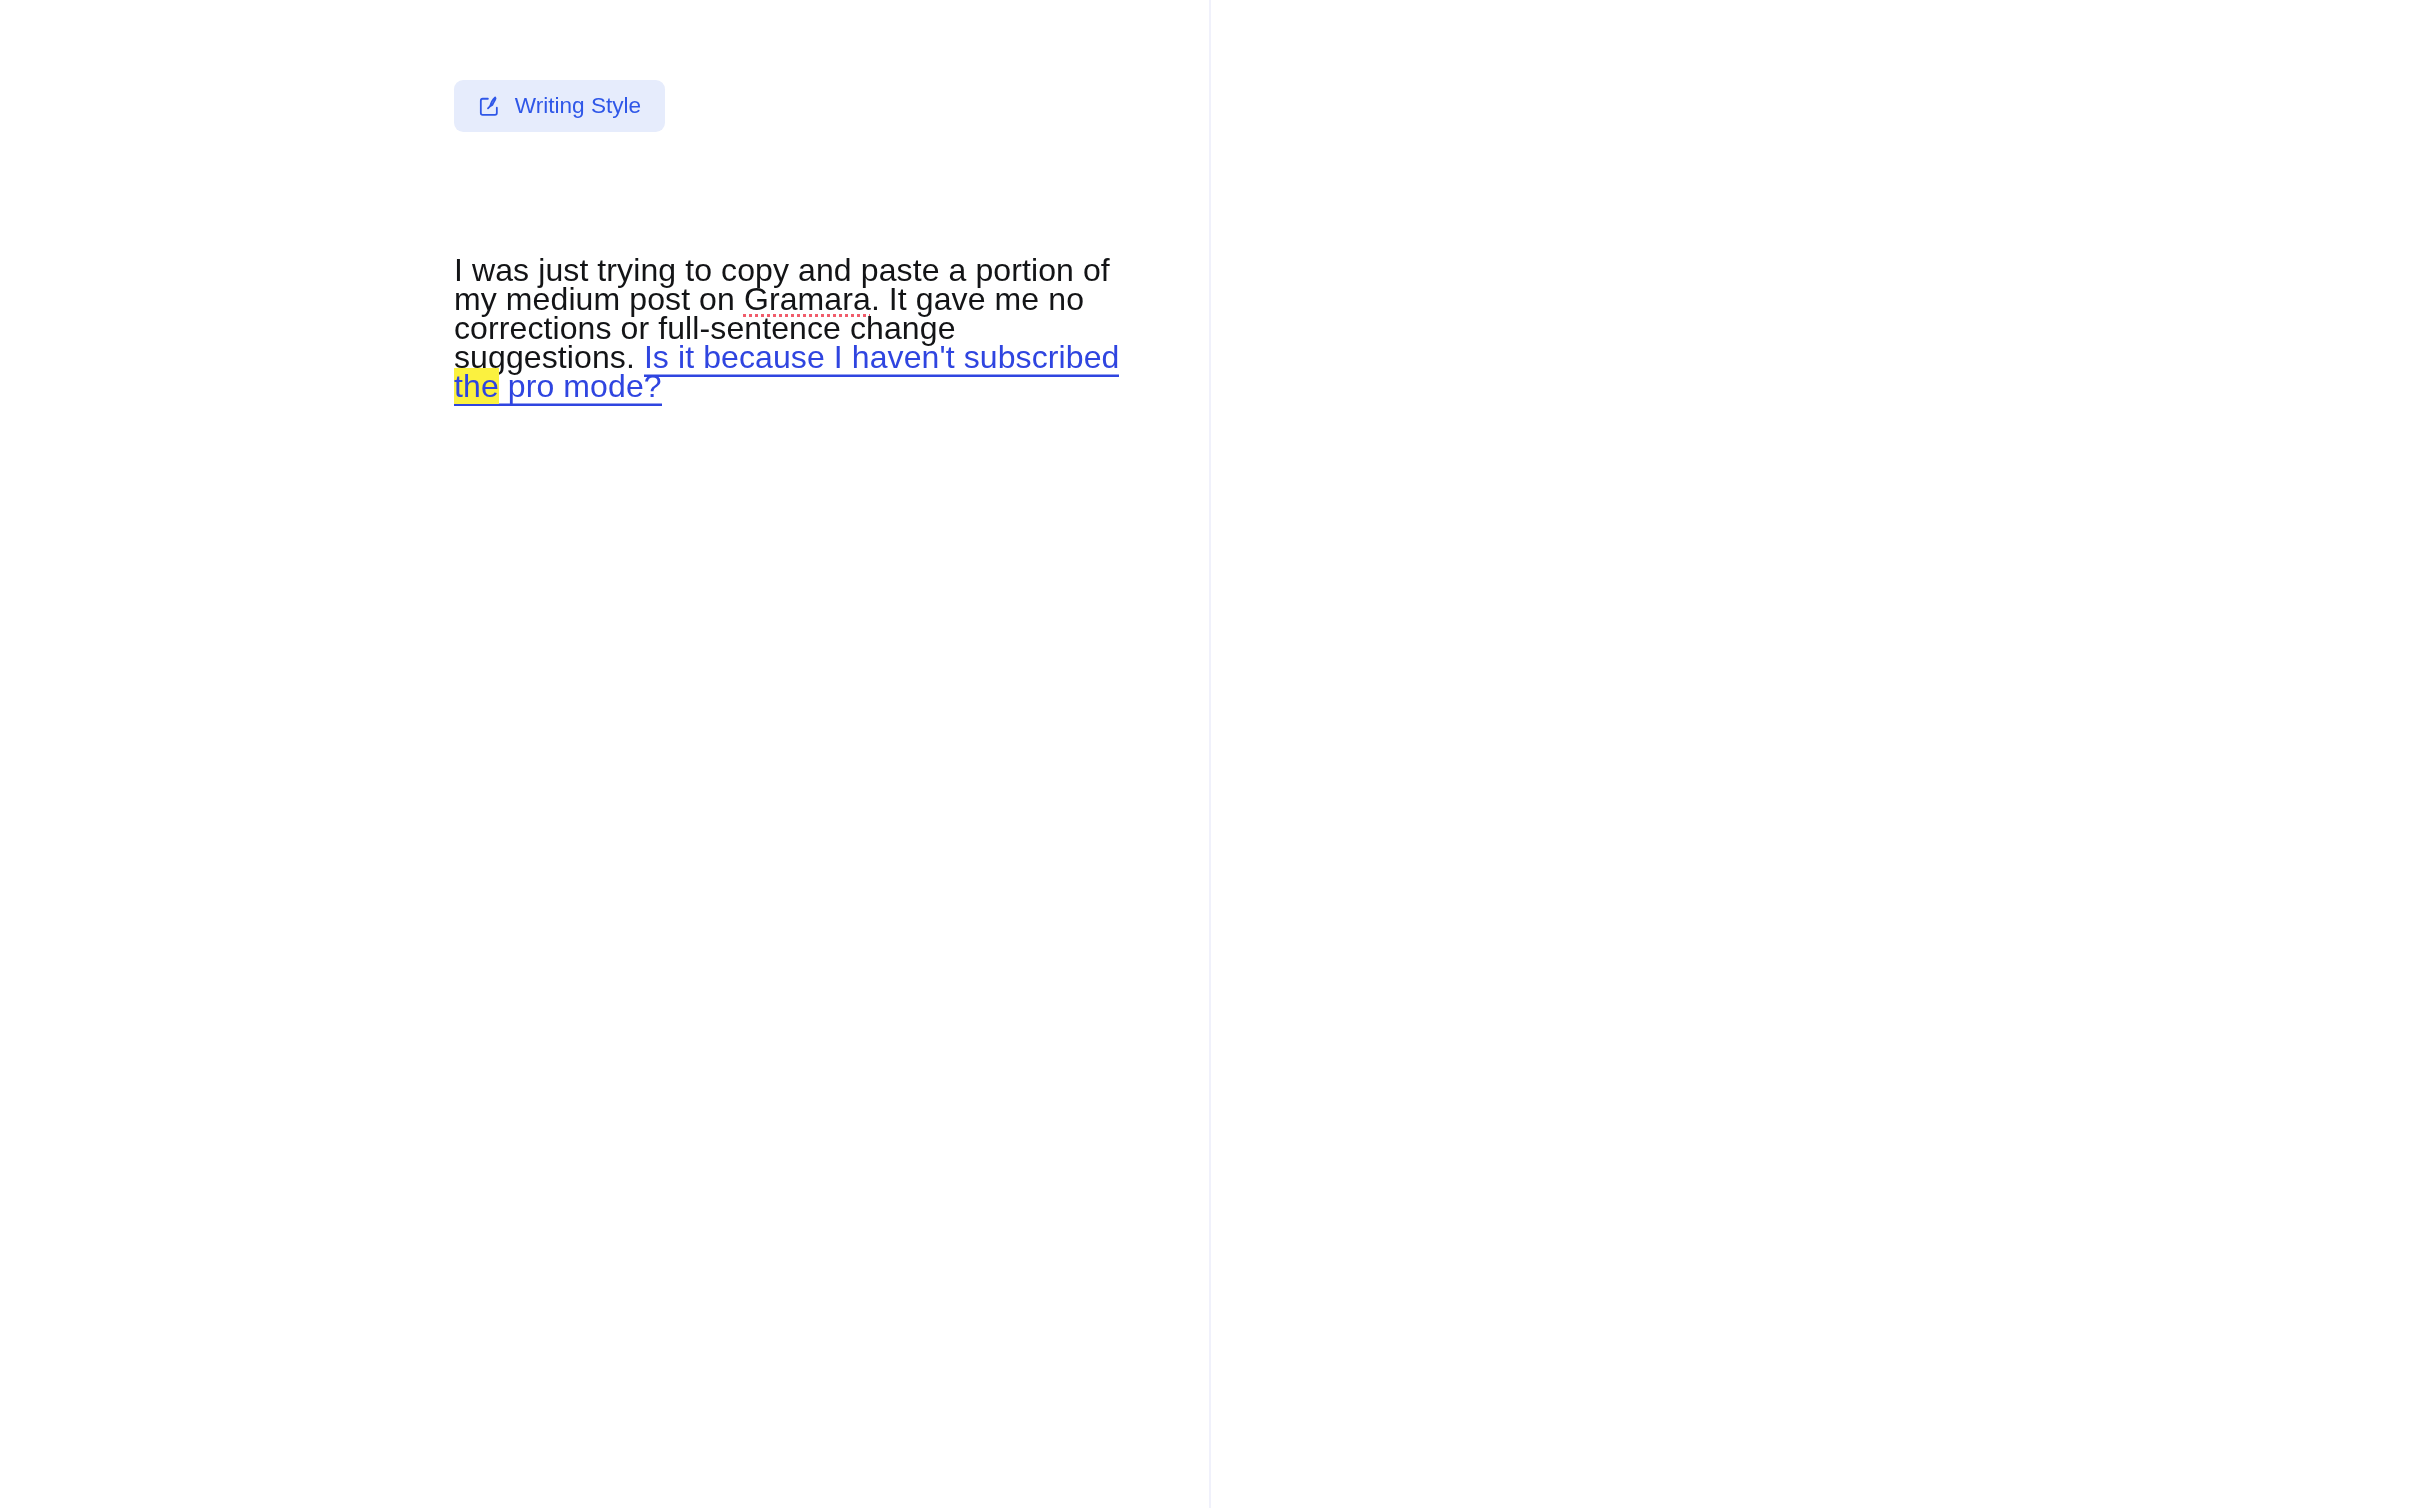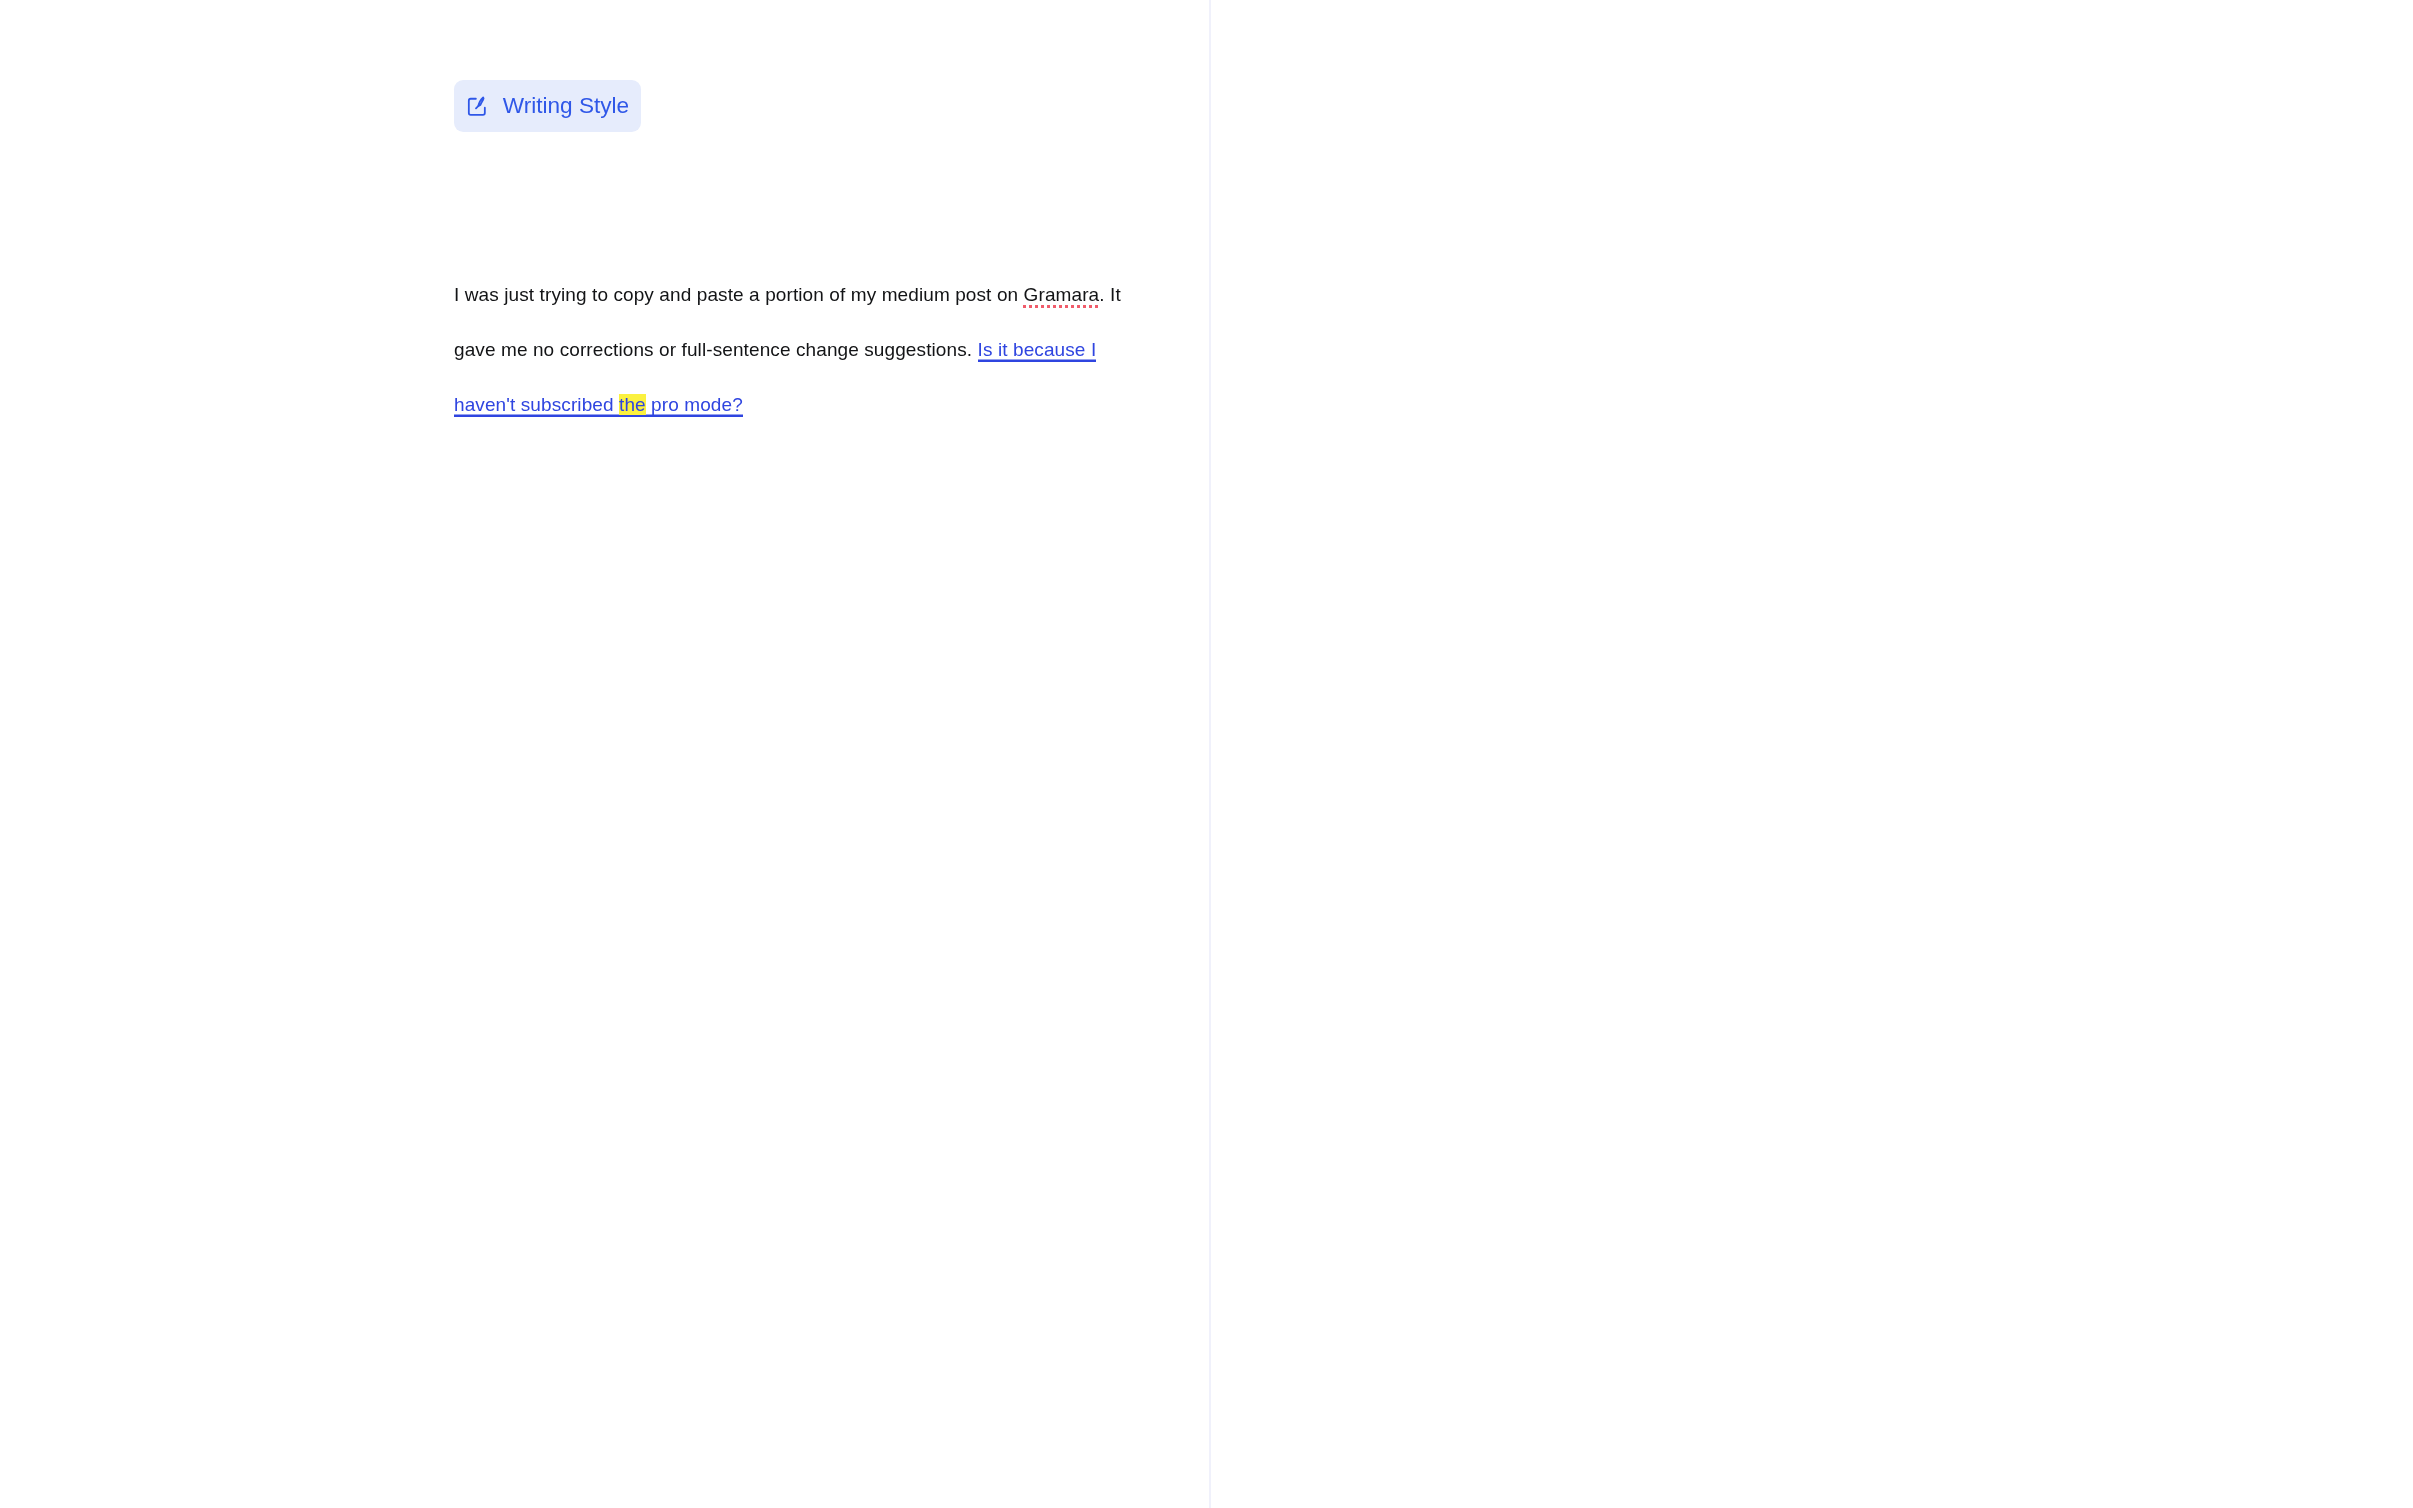--- a/index.html
+++ b/index.html
@@ -45,21 +45,21 @@
   .btn {
     display: inline-flex;
     align-items: center;
     gap: 14.2px;
     border: none;
     border-radius: 9.2px;
     font-family: "Liberation Sans", sans-serif;
     font-size: 22.6px;
     line-height: 1;
     cursor: pointer;
-    padding: 0 12px;
+    padding: 0 24px;
     height: 52px;
     white-space: nowrap;
   }
   .btn-soft {
     background: #e6ecfc;
     color: #2f57e8;
   }
   .btn .ico {
     display: inline-flex;
     align-items: center;
@@ -73,24 +73,24 @@
   #writing-style-btn {
     position: absolute;
     left: 454px;
     top: 80px;
   }
 
   
   #editor-body {
     position: absolute;
     left: 454px;
-    top: 267px;
+    top: 256px;
     width: 670px;
-    font-size: 19px;
-    line-height: 55px;
+    font-size: 32px;
+    line-height: 29px;
     color: #131416;
     letter-spacing: 0.1px;
   }
   .misspelled {
     text-decoration: underline;
     text-decoration-style: dotted;
     text-decoration-color: #f05c6b;
     text-decoration-thickness: 2.5px;
     text-underline-offset: 4.2px;
   }

